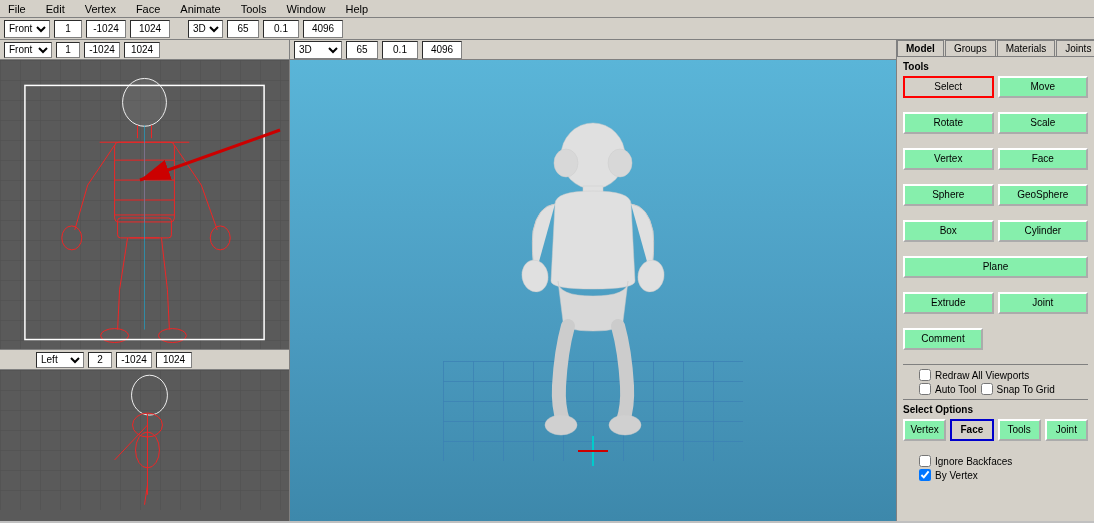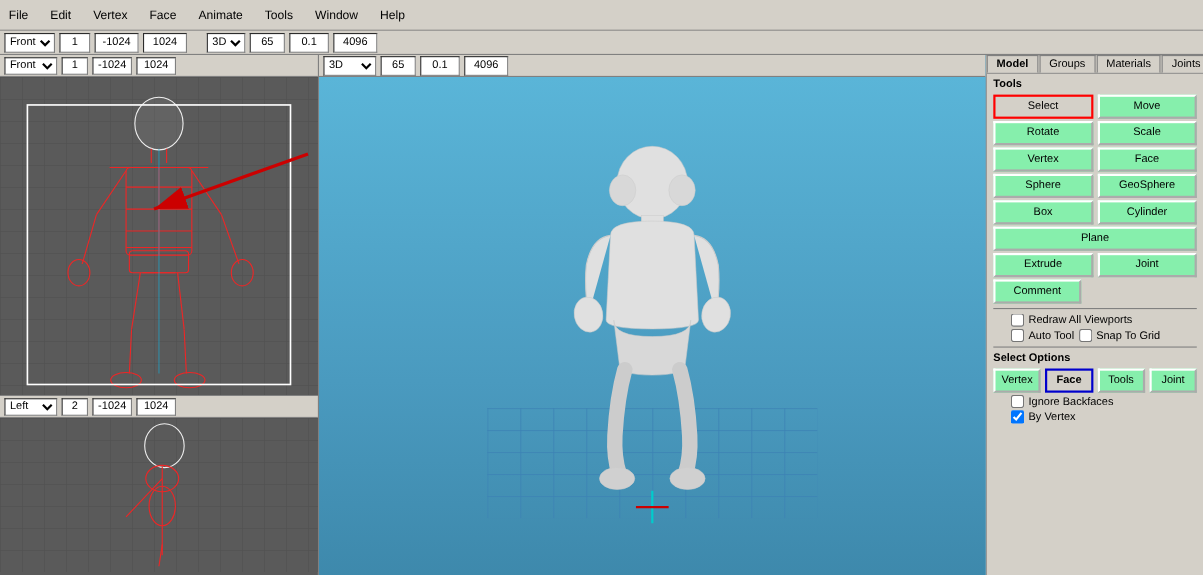--- a/index.html
+++ b/index.html
@@ -1,20 +1,20 @@
 <!DOCTYPE html>
 <html><head>
   <meta charset="utf-8">
   <style>
     * { box-sizing: border-box; margin: 0; padding: 0; }
     body { font-family: 'Arial', sans-serif; font-size: 11px; background: #c0c0c0; overflow: hidden; width: 1094px; height: 523px; }
 
     
     #menubar {
-      display: flex; align-items: center; height: 28px;
+      display: flex; align-items: center; height: 18px;
       background: #d4d0c8; border-bottom: 1px solid #808080;
       padding: 0 4px; gap: 12px;
     }
     .menu-item { font-size: 11px; cursor: pointer; padding: 1px 4px; }
 
     
     #toolbar {
       display: flex; align-items: center; height: 22px;
       background: #d4d0c8; border-bottom: 1px solid #808080;
       padding: 0 4px; gap: 4px;
@@ -100,21 +100,21 @@
     .tab {
       padding: 2px 8px; font-size: 10px; cursor: pointer; border: 1px solid #808080;
       background: #d4d0c8; border-bottom: none; margin-right: 1px;
     }
     .tab.active { background: #d4d0c8; font-weight: bold; }
 
     
     .panel-section { padding: 4px 6px; }
     .section-title { font-size: 10px; font-weight: bold; margin-bottom: 4px; }
 
-    .btn-row { display: flex; gap: 4px; margin-bottom: 2px; }
+    .btn-row { display: flex; gap: 4px; margin-bottom: 14px; }
     .btn {
       flex: 1; height: 22px; font-size: 10px; background: #86efac;
       border: 2px outset #ffffff; cursor: pointer; text-align: center;
       line-height: 18px;
     }
     .btn.active-btn {
       border: 2px solid #ff0000; background: #d4d0c8;
     }
     .btn.active-face {
       border: 2px solid #0000cc; background: #d4d0c8; font-weight: bold;
@@ -235,21 +235,21 @@
               <polygon points="0 0, 10 3.5, 0 7" fill="#cc0000"></polygon>
             </marker>
           </defs>
           <line x1="180" y1="10" x2="40" y2="60" stroke="#cc0000" stroke-width="3" marker-end="url(#arrowhead)"></line>
         </svg>
       </div>
     </div>
 
     <div class="viewport-bottom">
       <div class="viewport-label">
-        <select class="toolbar-select" style="width:48px;">
+        <select class="toolbar-select" style="width:48px;margin-left:32px;">
           <option>Left</option>
         </select>
         <input class="toolbar-input" value="2" style="width: 24px;">
         <input class="toolbar-input" value="-1024" style="">
         <input class="toolbar-input" value="1024" style="">
       </div>
       <div class="viewport-canvas viewport-canvas-bottom" style="position:relative; height:140px;">
         <div class="grid-overlay"></div>
 
         <svg style="position:absolute;top:0;left:0;width:100%;height:100%;" viewBox="0 0 290 140" xmlns="http://www.w3.org/2000/svg">

